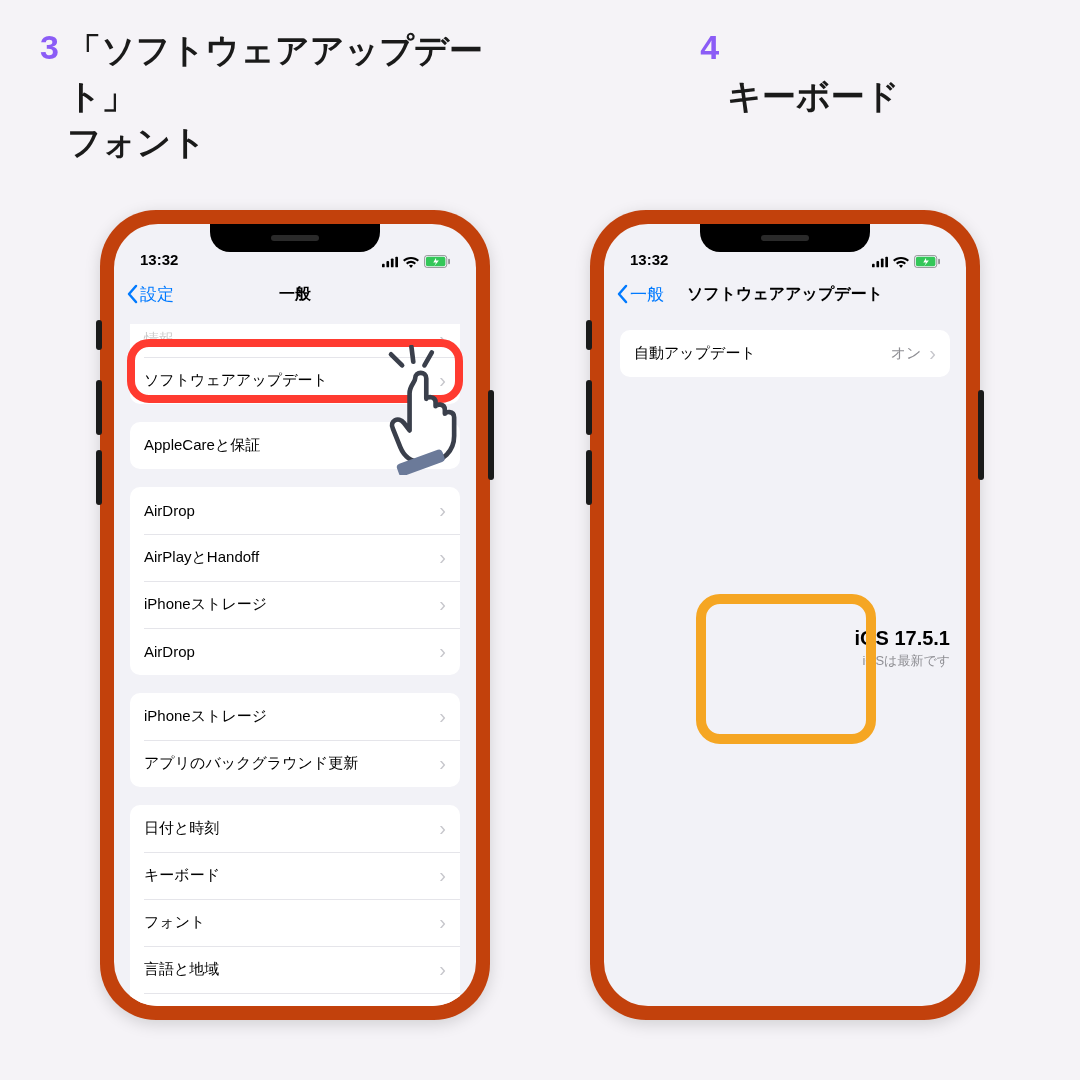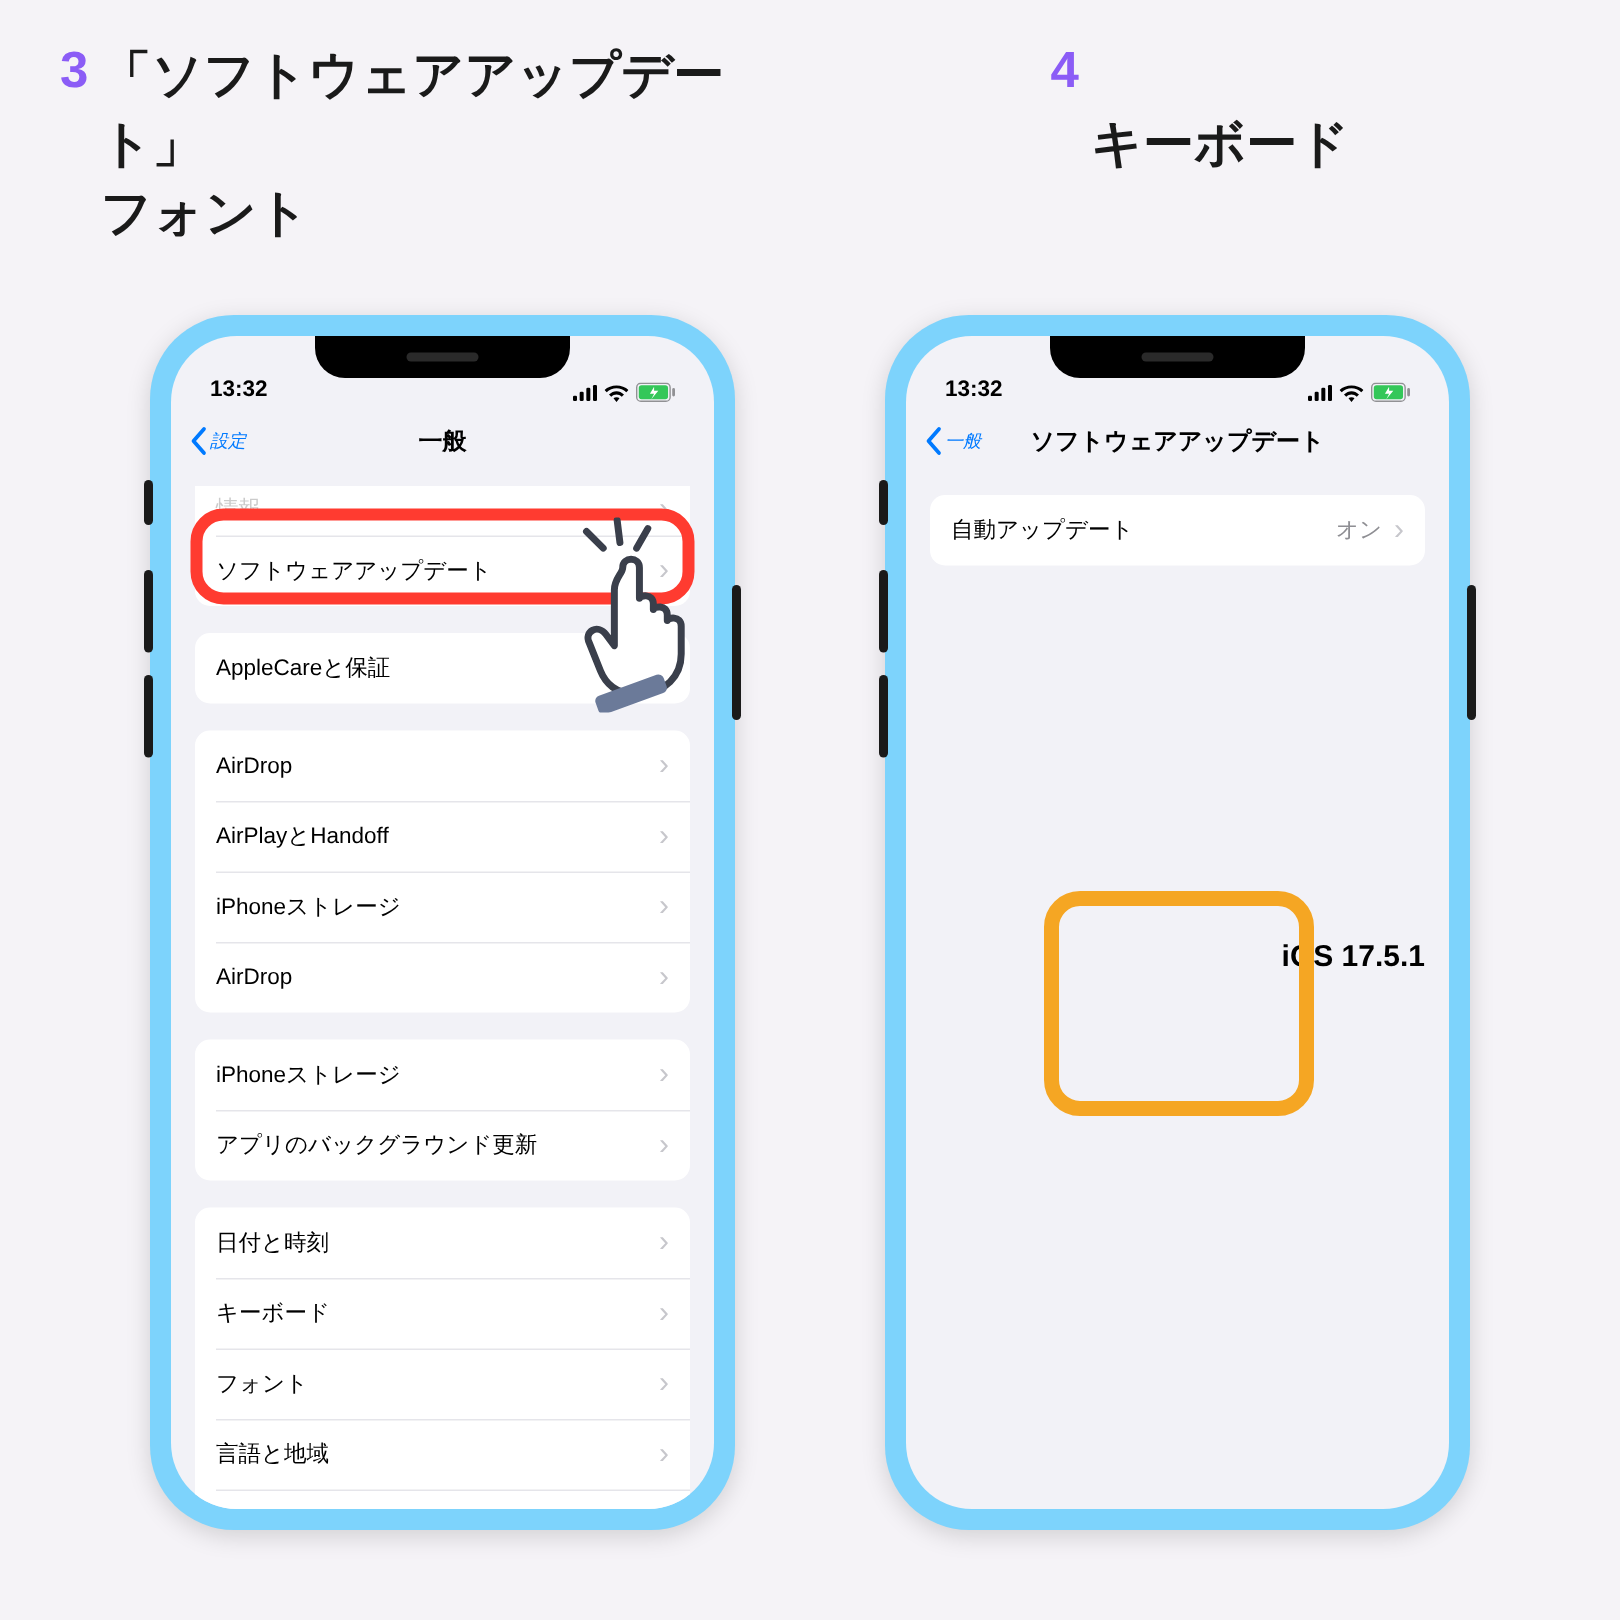--- a/index.html
+++ b/index.html
@@ -29,21 +29,21 @@
       line-height: 1.35;
     }
     .step3 { top: 28px; left: 40px; width: 490px; }
     .step4 { top: 28px; left: 570px; width: 460px; }
 
     
     .phone {
       position: absolute;
       width: 390px;
       height: 810px;
-      background: #7dd3fc;
+      background: #c2410c;
       border-radius: 56px;
       padding: 14px;
       box-shadow: 0 4px 16px rgba(0,0,0,0.15);
     }
     .phone-left { top: 210px; left: 100px; }
     .phone-right { top: 210px; left: 590px; }
 
     .side-btn {
       position: absolute;
       background: #1a1a1a;
@@ -97,23 +97,22 @@
       height: 44px;
       display: flex;
       align-items: center;
       position: relative;
       padding: 0 12px;
     }
     .nav-back {
       display: flex;
       align-items: center;
       color: #007aff;
-      font-size: 12px;
+      font-size: 17px;
       gap: 2px;
-      font-style: italic;
     }
     .nav-title {
       position: absolute;
       left: 0; right: 0;
       text-align: center;
       font-size: 16px;
       font-weight: 600;
       pointer-events: none;
     }
 
@@ -386,18 +385,19 @@
       <div class="group" style="margin-top:14px;">
         <div class="row">
           <span>自動アップデート</span>
           <span class="row-val">オン</span>
           <span class="chev">›</span>
         </div>
       </div>
 
       <div class="version-block">
         <div class="version-title">iOS 17.5.1</div>
+        <div class="version-sub">iOSは最新です</div>
       </div>
     </div>
 
     <div class="ring-orange" style="top:370px; left:92px; width:180px; height:150px;"></div>
   </div>
 </div>
 
 </body></html>

